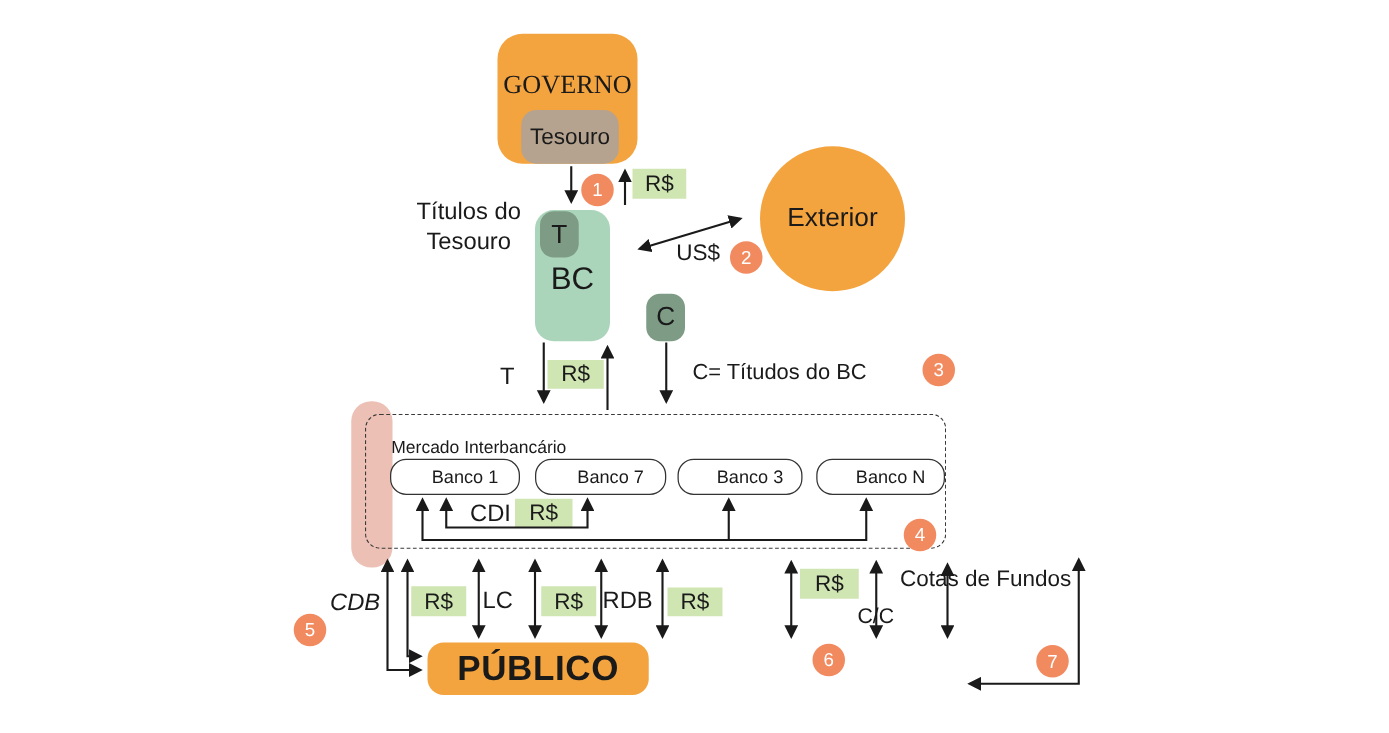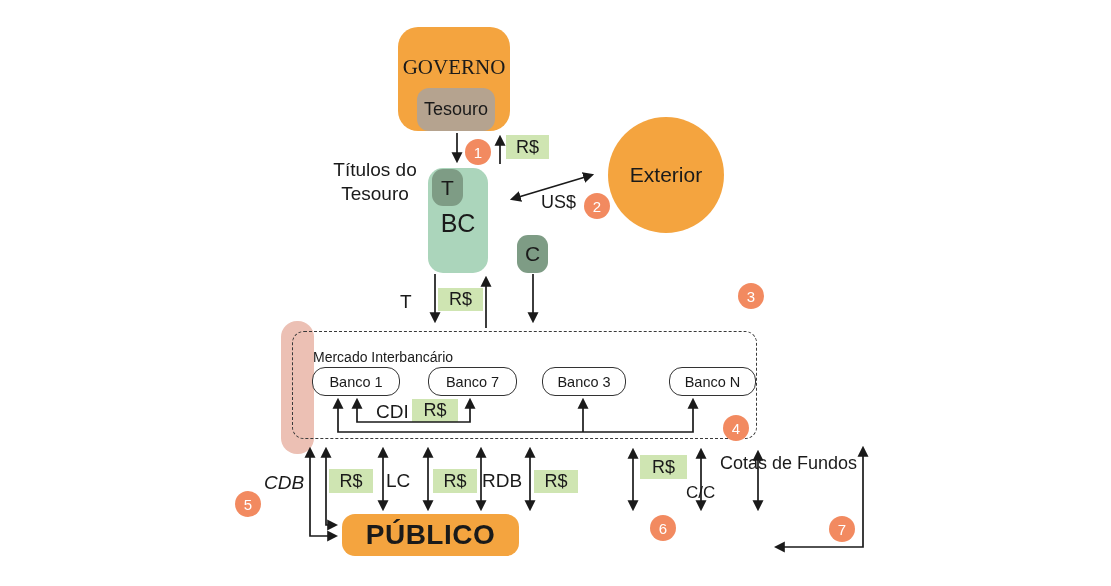--- a/index.html
+++ b/index.html
@@ -13,21 +13,21 @@
   .tan{background:#B5A38F;}
   .lgreen{background:#ABD5BB;}
   .dgreen{background:#7E9C85;}
   .pinkbar{background:#ECC0B4;border-radius:16px;}
   .rs{position:absolute;background:#CFE5B2;display:flex;align-items:center;justify-content:center;
       font-size:18px;box-sizing:border-box;}
   .lbl{position:absolute;white-space:nowrap;}
   .badge{position:absolute;width:26px;height:26px;border-radius:50%;background:#F28A60;color:#fff;
          display:flex;align-items:center;justify-content:center;font-size:15px;z-index:6;}
   .bank{position:absolute;top:367px;height:27px;background:#fff;border:1.5px solid #333;
-        border-radius:13px;display:flex;align-items:center;justify-content:center;font-size:14.5px;z-index:3;}
+        border-radius:13px;display:flex;align-items:center;justify-content:center;font-size:14.5px;z-index:3;padding-left:16px;}
   .dashed{border:1.6px dashed #3a3a3a;border-radius:12px;background:transparent;z-index:2;}
   svg.flows{position:absolute;left:0;top:0;z-index:4;pointer-events:none;}
 </style>
 </head>
 <body>
 
 <div class="stage">
 
   <div class="abs pinkbar" style="left:281px;top:321px;width:33px;height:133px;z-index:1;"></div>
 
@@ -54,27 +54,28 @@
 
   <div class="lbl" style="left:323px;top:158px;width:104px;text-align:center;font-size:19px;line-height:24px;z-index:3;">
     <div>Títulos do</div>
     <div>Tesouro</div>
   </div>
 
   <div class="rs" style="left:506px;top:135px;width:43px;height:24px;">R$</div>
   <div class="lbl" style="left:541px;top:192px;font-size:18px;z-index:3;">US$</div>
   <div class="lbl" style="left:400px;top:291px;font-size:19px;z-index:3;">T</div>
   <div class="rs" style="left:438px;top:288px;width:45px;height:23px;">R$</div>
+  <div class="lbl" style="left:554px;top:287px;font-size:17.5px;z-index:3;">C= Títudos do BC</div>
 
   <div class="abs dashed" style="left:292px;top:331px;width:465px;height:108px;"></div>
   <div class="lbl" style="left:313px;top:349px;font-size:14px;z-index:3;">Mercado Interbancário</div>
   <div class="bank" style="left:312px;width:86px;">Banco 1</div>
   <div class="bank" style="left:428px;width:87px;">Banco 7</div>
   <div class="bank" style="left:542px;width:82px;">Banco 3</div>
-  <div class="bank" style="left:653px;width:85px;margin-left:16px;">Banco N</div>
+  <div class="bank" style="left:653px;width:85px;">Banco N</div>
   <div class="lbl" style="left:376px;top:401px;font-size:19px;z-index:3;">CDI</div>
   <div class="rs" style="left:412px;top:399px;width:46px;height:23px;">R$</div>
 
   <div class="lbl" style="left:264px;top:472px;font-size:19px;z-index:3;font-style:italic;">CDB</div>
   <div class="rs" style="left:329px;top:469px;width:44px;height:24px;">R$</div>
   <div class="lbl" style="left:386px;top:470px;font-size:19px;z-index:3;">LC</div>
   <div class="rs" style="left:433px;top:469px;width:44px;height:24px;">R$</div>
   <div class="lbl" style="left:482px;top:470px;font-size:19px;z-index:3;">RDB</div>
   <div class="rs" style="left:534px;top:470px;width:44px;height:23px;">R$</div>
   <div class="rs" style="left:640px;top:455px;width:47px;height:24px;">R$</div>

